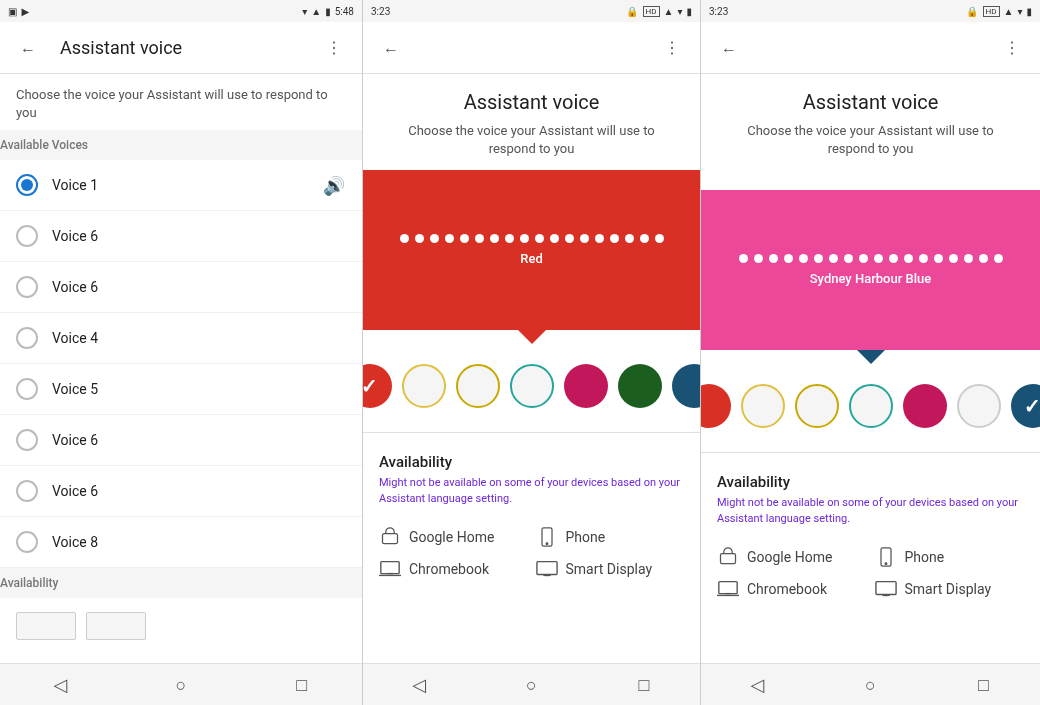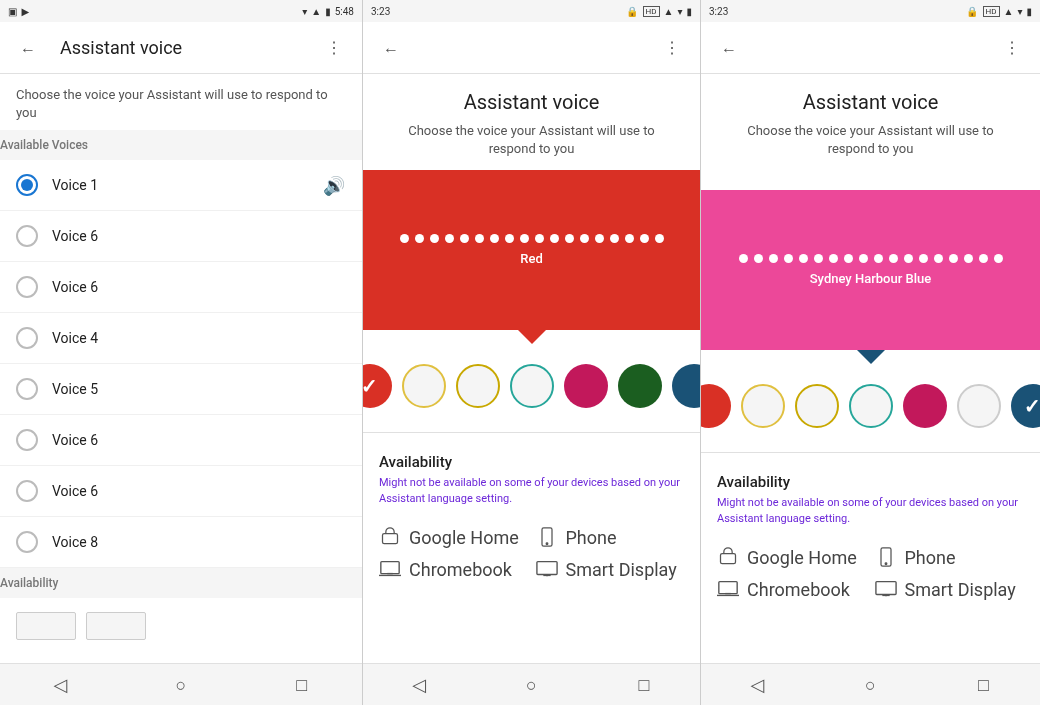--- a/index.html
+++ b/index.html
@@ -222,21 +222,21 @@
     }
     .avail-grid {
       display: grid;
       grid-template-columns: 1fr 1fr;
       gap: 10px 8px;
     }
     .avail-item {
       display: flex;
       align-items: center;
       gap: 8px;
-      font-size: 18px;
+      font-size: 14px;
       color: #444;
     }
     .avail-icon {
       width: 22px; height: 22px;
       display: flex; align-items: center; justify-content: center;
       color: #555;
       font-size: 16px;
       flex-shrink: 0;
     }
 

